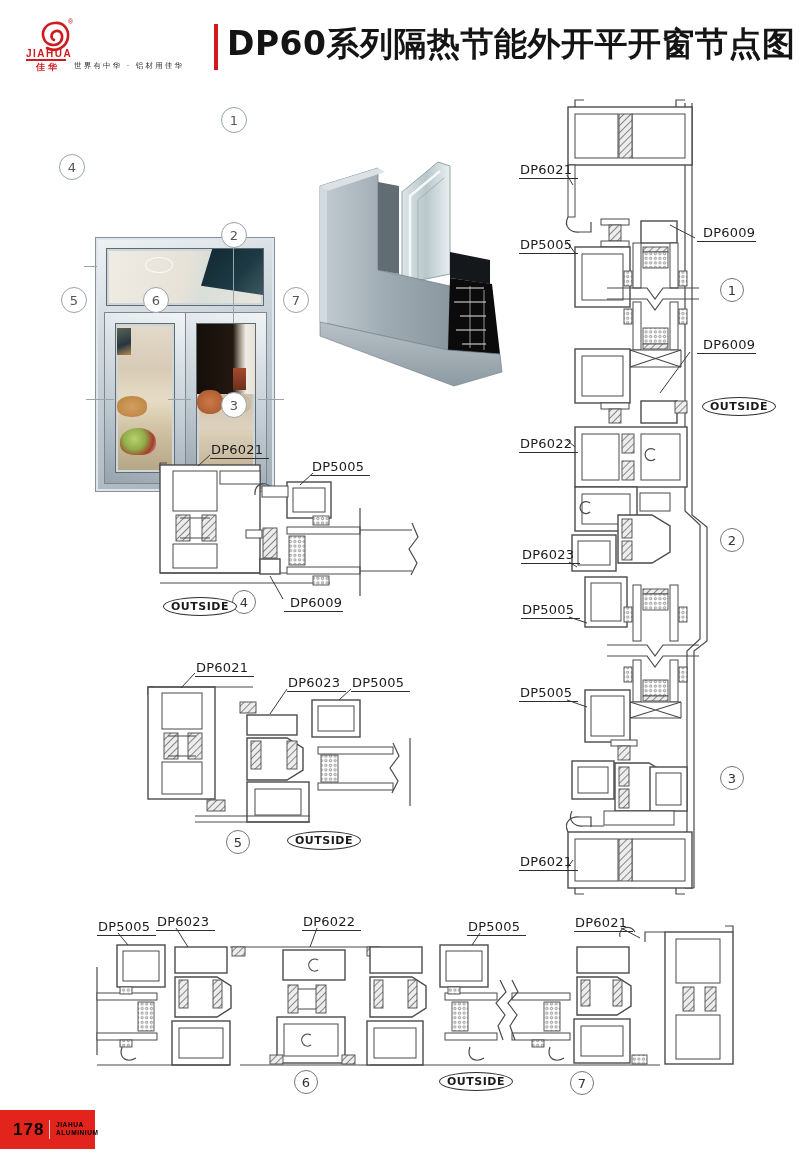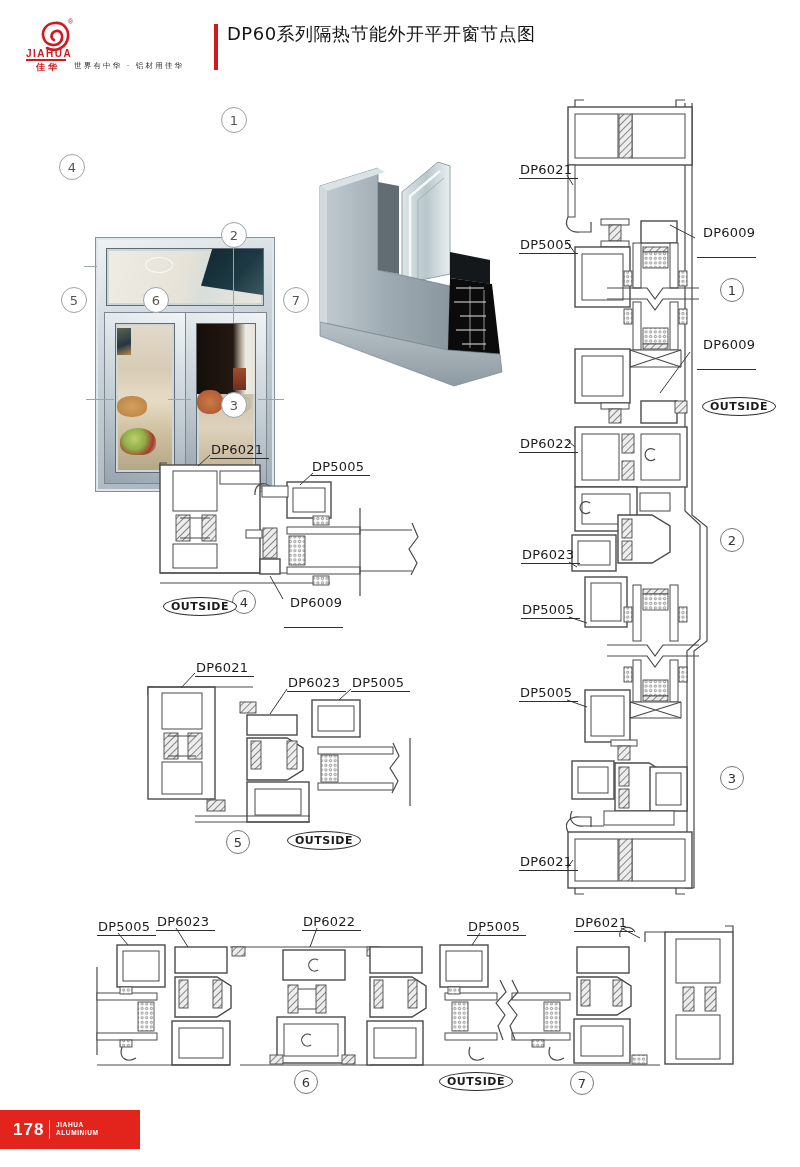--- a/index.html
+++ b/index.html
@@ -7,28 +7,28 @@
        font-family:"Liberation Sans",sans-serif;color:#1a1a1a;}
   .abs{position:absolute;}
 
   
   .brand-en{font-size:10px;font-weight:bold;letter-spacing:1.5px;color:var(--brand_red,#d01a20);}
   .brand-cn{font-size:9px;font-weight:bold;letter-spacing:3px;color:var(--brand_red,#d01a20);}
   .company{font-size:30px;font-weight:900;letter-spacing:-1px;color:#111;font-family:"DejaVu Sans",sans-serif;}
   .tagline{font-size:7.5px;letter-spacing:2.2px;color:#333;}
   .reg{font-size:7px;color:var(--brand_red,#d01a20);}
   .vbar{width:4px;height:46px;background:var(--brand_red,#d01a20);}
-  .title-cn{font-size:18px;font-weight:400;color:#141414;letter-spacing:.5px;font-family:"DejaVu Sans",sans-serif;white-space:nowrap;}
+  .title-cn{font-size:33px;font-weight:700;color:#141414;letter-spacing:.5px;font-family:"DejaVu Sans",sans-serif;white-space:nowrap;}
   .title-en{font-size:11px;color:#202020;width:561px;text-align:justify;text-align-last:justify;line-height:13px;}
   .redrule{height:2px;background:var(--brand_red,#d01a20);}
 
   
   .plbl{font-family:"DejaVu Sans",sans-serif;font-size:13px;color:#1b1b1b;letter-spacing:.2px;
         border-bottom:1.5px solid #2e2e2e;padding:0 6px 1px 1px;white-space:nowrap;background:transparent;}
-  .plbl.r{padding:0 1px 17px 6px;}
+  .plbl.r{padding:0 1px 1px 6px;}
   .co{width:24px;height:24px;border:1.4px solid #767676;border-radius:50%;background:#fff;
       display:flex;align-items:center;justify-content:center;font-size:13px;color:#333;
       font-family:"DejaVu Sans",sans-serif;box-sizing:border-box;}
   .co.big{width:26px;height:26px;border-color:#9aa3aa;color:#555;}
   .oval{border:1.5px solid #2e2e2e;border-radius:50%;background:#fff;padding:2px 7px;
         font-size:11px;font-weight:700;letter-spacing:.5px;color:#1b1b1b;
         font-family:"DejaVu Sans",sans-serif;white-space:nowrap;}
 
   
   .wframe{background:linear-gradient(160deg,#eef2f4 0%,#c6d0d7 45%,#a2aeb7 100%);
@@ -44,21 +44,21 @@
   
   svg{overflow:visible;}
   .pf{fill:#fff;stroke:#4a4a4a;stroke-width:1.4;}
   .pf2{fill:#fff;stroke:#4a4a4a;stroke-width:1;}
   .hb{fill:url(#ph);stroke:#4a4a4a;stroke-width:.9;}
   .db{fill:url(#dots);stroke:#4a4a4a;stroke-width:.9;}
   .ln{stroke:#4a4a4a;stroke-width:1.2;fill:none;}
   .ldr{stroke:#3a3a3a;stroke-width:1;fill:none;}
 
   
-  .footer{background:var(--footer_red,#e2241c);color:#ffffff;padding-left:45px;}
+  .footer{background:var(--footer_red,#e2241c);color:#000000;}
   .pageno{font-size:17px;font-weight:bold;letter-spacing:1px;}
   .fbrand{font-size:6.5px;font-weight:bold;letter-spacing:.6px;line-height:8px;}
   .fdiv{width:1px;height:19px;background:rgba(255,255,255,.8);}
 </style>
 </head>
 <body>
 
 <div class="abs" style="left:0;top:0;width:800px;height:80px;">
   <svg class="abs" style="left:38px;top:18px;" width="34" height="36" viewBox="0 0 34 36">
     <path d="M16,5 C7,6 3,14 6,21 C9,28 19,29 23,23 C26,18 23,12 18,13 C13,14 12,20 16,22" fill="none" stroke="#d01a20" stroke-width="2.6" stroke-linecap="round"></path>

